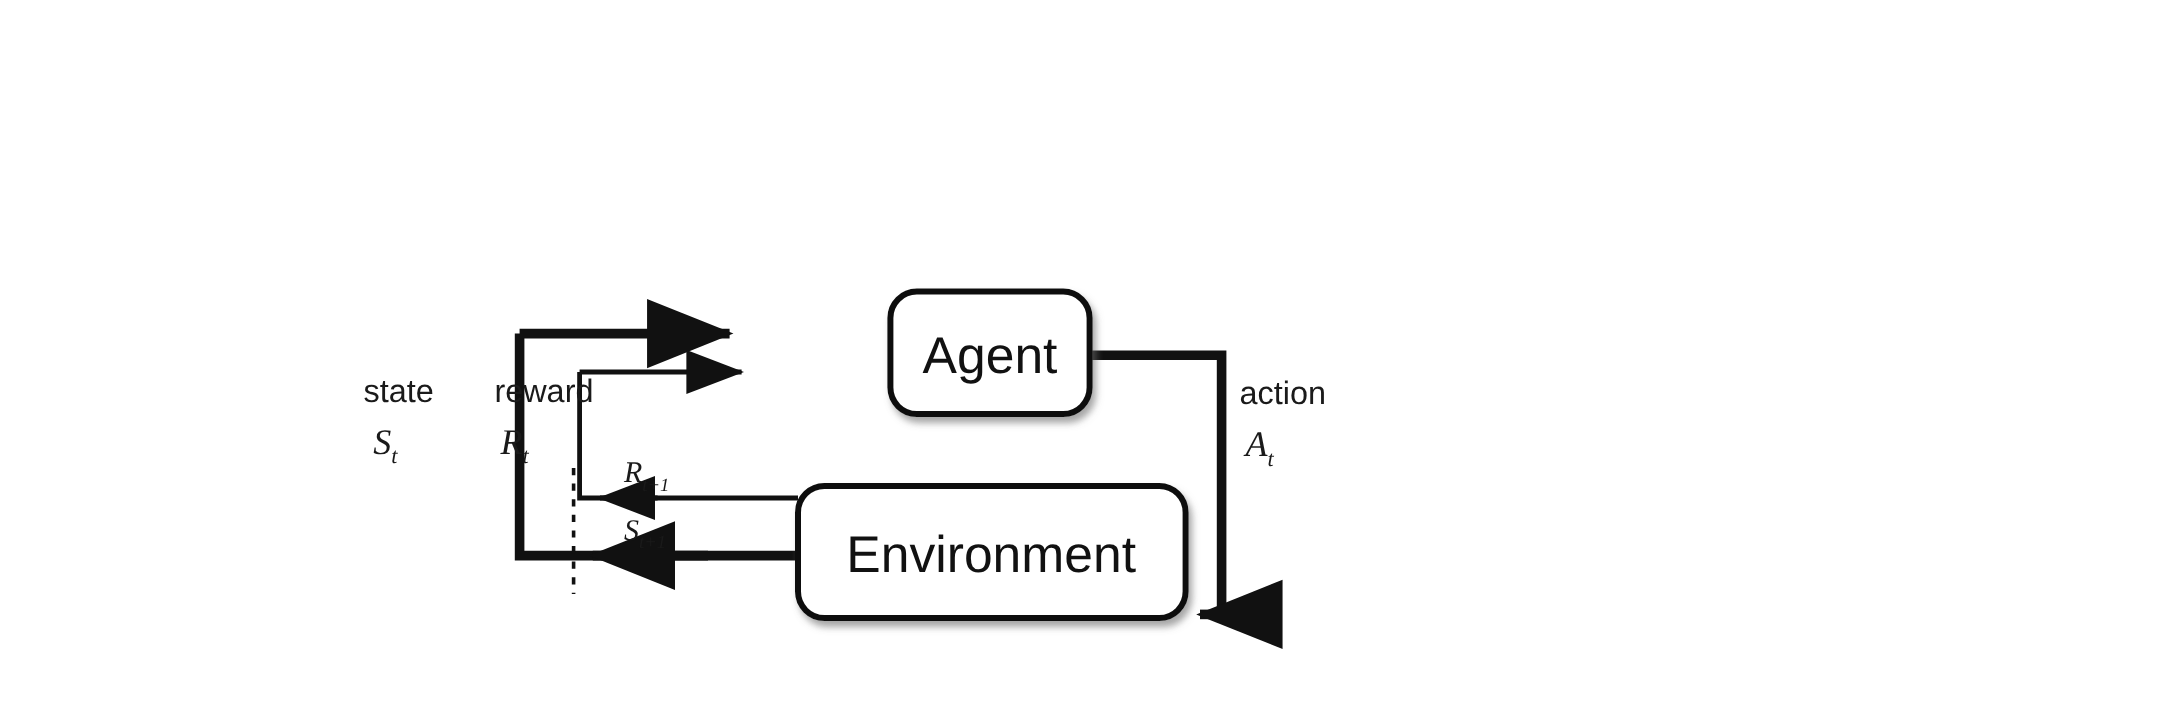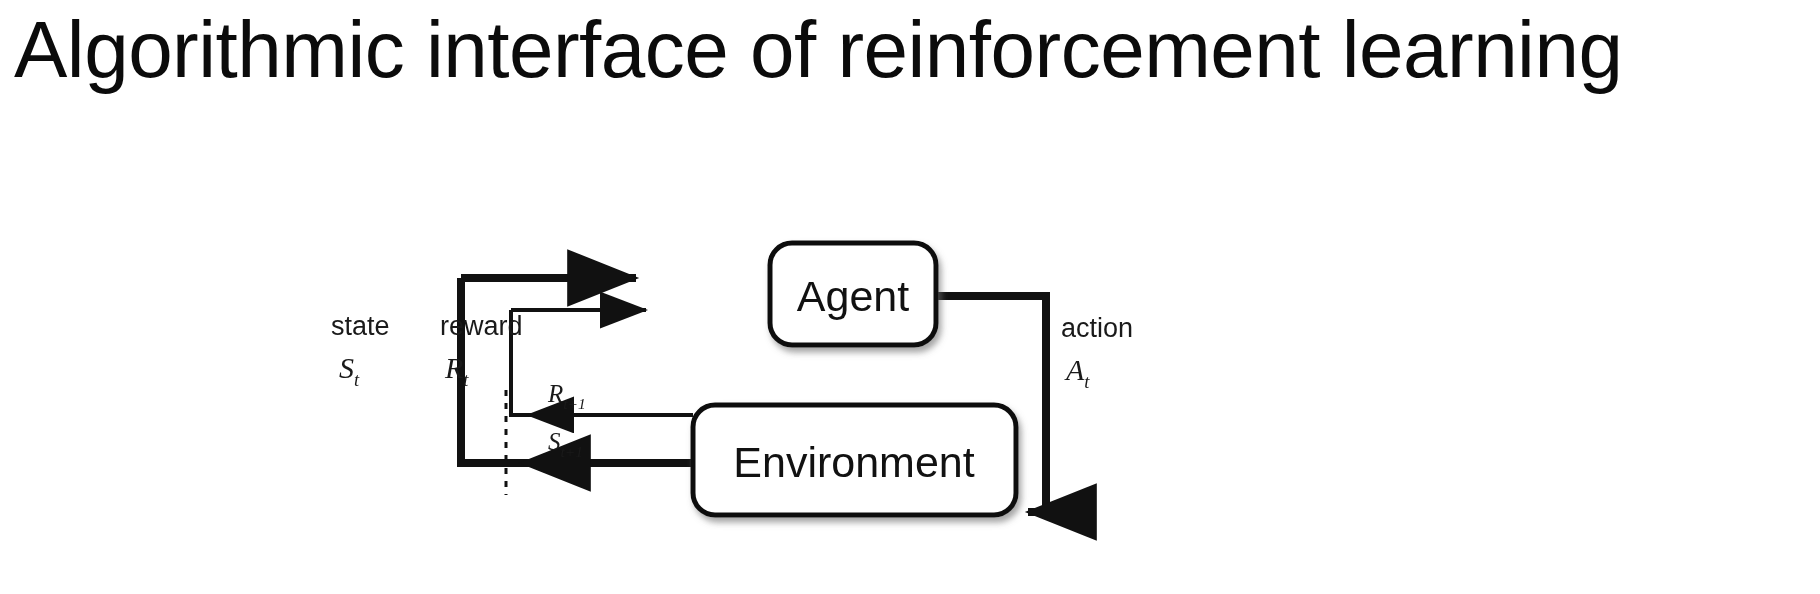--- a/index.html
+++ b/index.html
@@ -32,21 +32,20 @@
     line-height: 1.05;
     color: #0b0b0b;
     white-space: nowrap;
   }
   #diagram {
     position: absolute;
     left: 0;
     top: 150px;
     width: 1300px;
     height: 420px;
-    margin-left: 28px;
   }
   #diagram svg {
     display: block;
   }
   .node-label {
     font-family: "Liberation Sans", sans-serif;
     font-size: 43px;
     fill: #111111;
   }
   .flow-word {
@@ -69,21 +68,20 @@
   .sub {
     font-size: 0.62em;
     font-style: italic;
   }
 </style>
 </head>
 <body>
 
 <div id="slide">
 
-  <div id="slide-title">Algorithmic interface of reinforcement learning</div>
 
   <div id="diagram">
     <svg width="1300" height="420" viewBox="0 0 1300 420" xmlns="http://www.w3.org/2000/svg">
       <defs>
         <marker id="arrow-thick" markerWidth="10" markerHeight="10" refX="8.6" refY="3.6" orient="auto" markerUnits="strokeWidth">
           <path d="M0,0 L9,3.6 L0,7.2 z" fill="#111111"></path>
         </marker>
         <marker id="arrow-thin" markerWidth="14" markerHeight="14" refX="11.5" refY="4.6" orient="auto" markerUnits="strokeWidth">
           <path d="M0,0 L12,4.6 L0,9.2 z" fill="#111111"></path>
         </marker>

